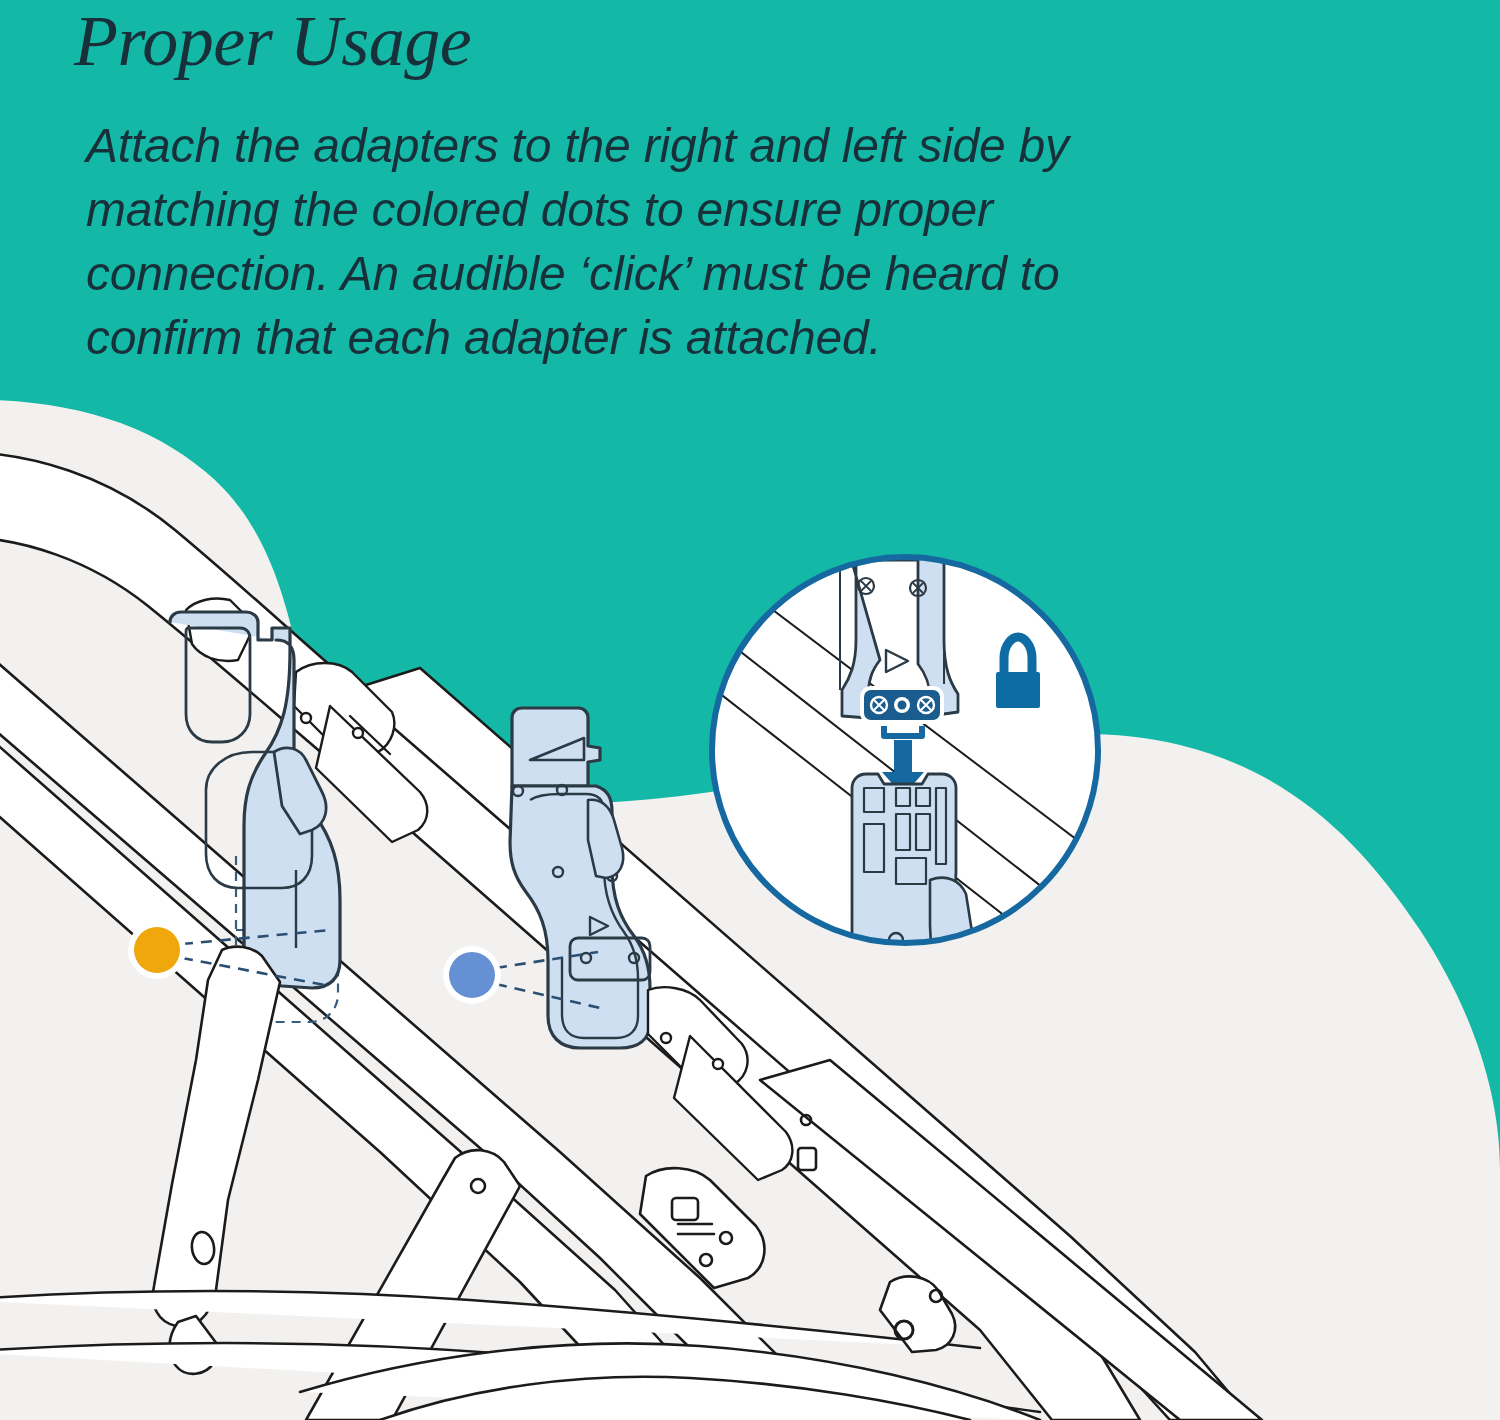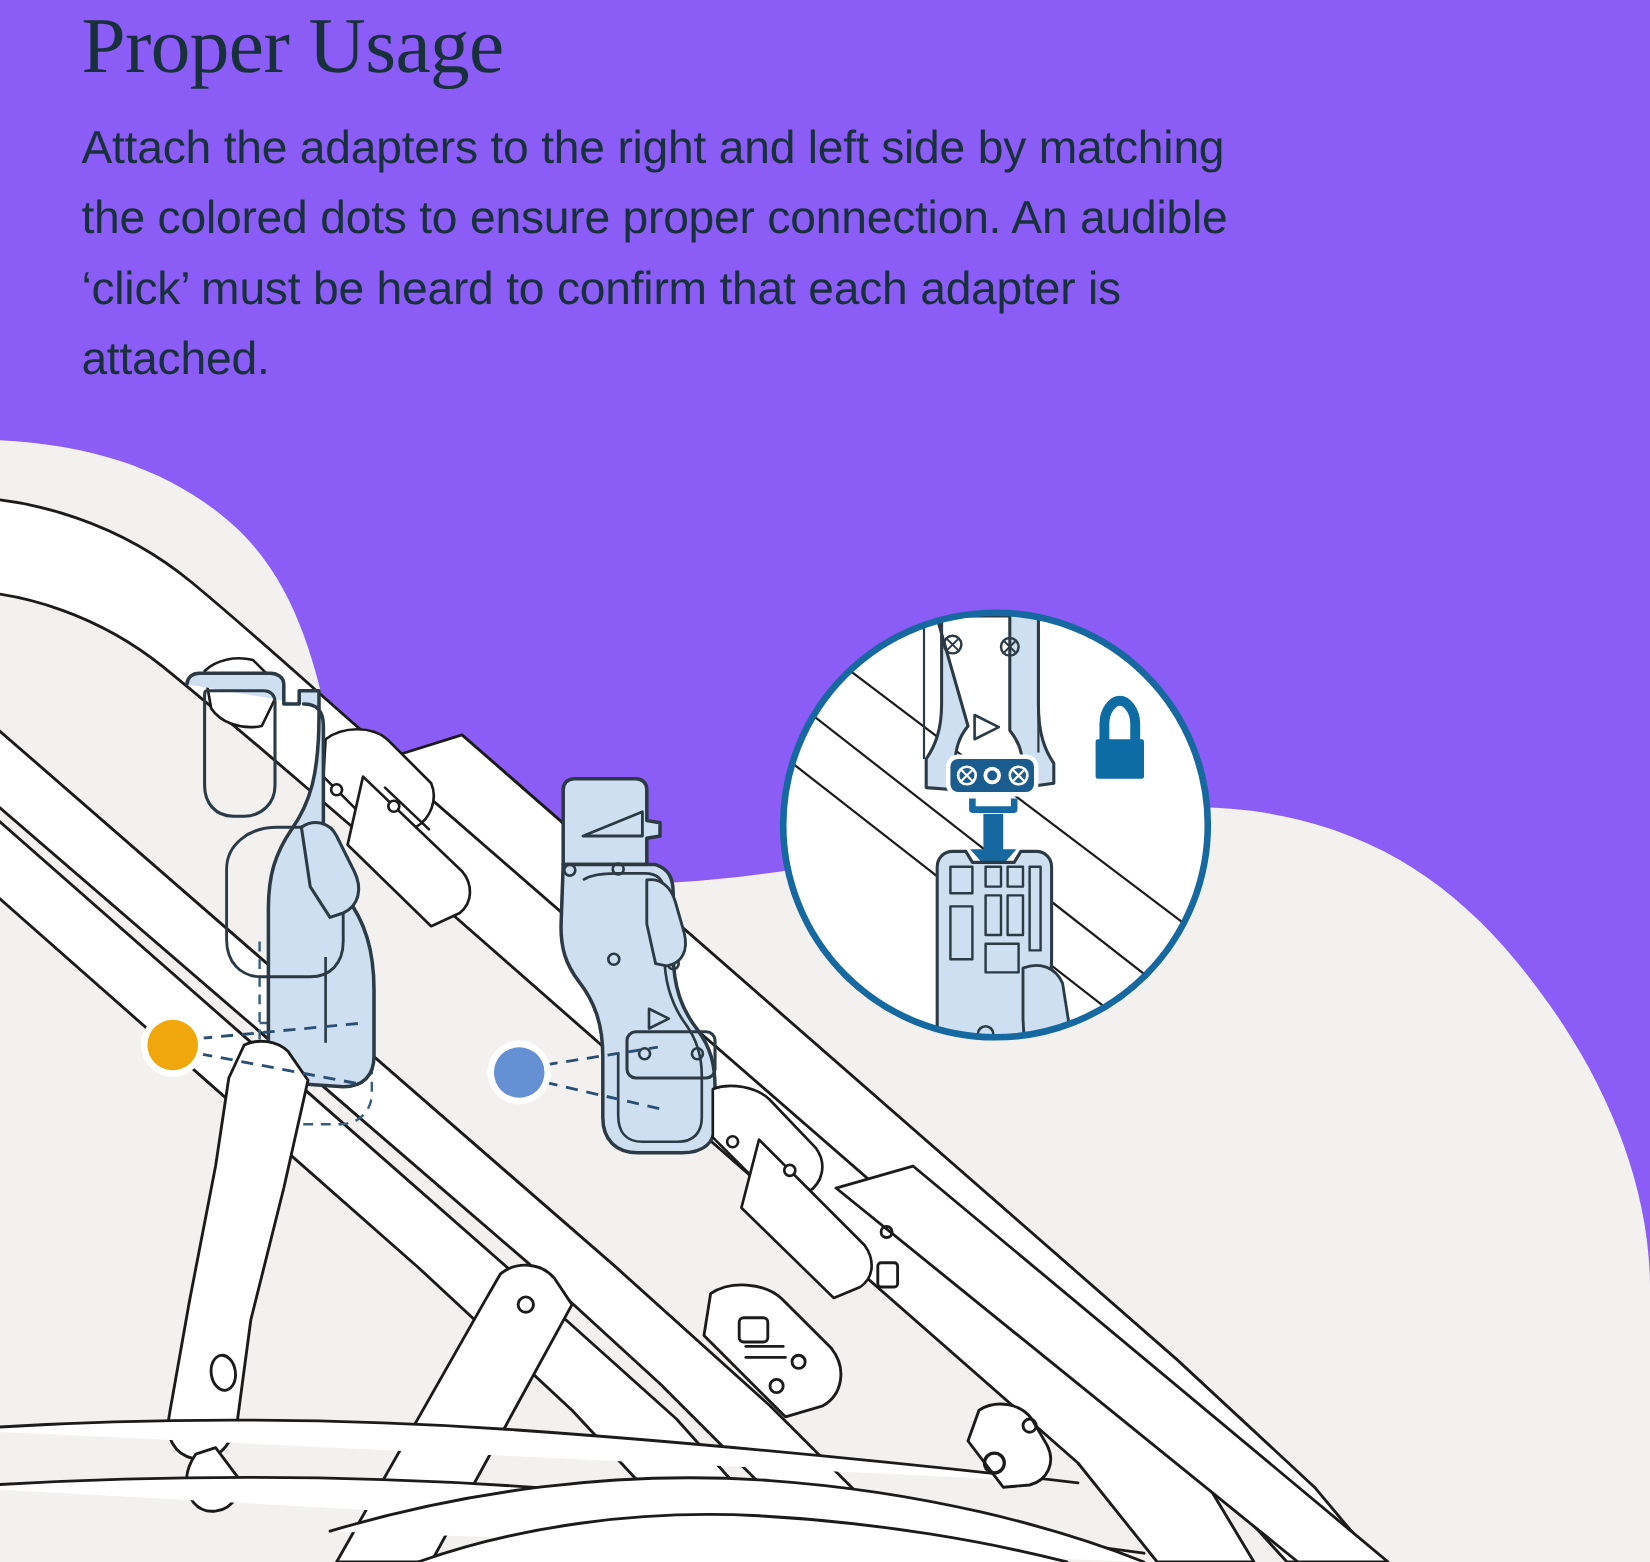--- a/index.html
+++ b/index.html
@@ -5,23 +5,24 @@
 <style>
   html, body {
     margin: 0;
     padding: 0;
     background: #ffffff;
   }
   #page {
     position: relative;
     width: 1500px;
     height: 1420px;
-    background: #8b5cf6;
+    background: #14b8a6;
     overflow: hidden;
     font-family: "Liberation Sans", sans-serif;
+    font-style: italic;
   }
 
   
   #text-block {
     position: absolute;
     left: 74px;
     top: 0px;
     width: 1120px;
     z-index: 40;
   }
@@ -31,25 +32,25 @@
     line-height: 78px;
     font-weight: 400;
     color: #17303a;
     margin: 0;
     padding-top: 2px;
     letter-spacing: -0.5px;
     white-space: nowrap;
   }
   #page-body {
     font-family: "Liberation Sans", sans-serif;
-    font-size: 42px;
+    font-size: 48px;
     line-height: 64px;
     font-weight: 400;
     color: #17303a;
-    margin: 0;
+    margin: 12px;
     padding-top: 22px;
     max-width: 1090px;
     letter-spacing: -0.2px;
   }
 
   
   #illustration {
     position: absolute;
     left: 0;
     top: 0;

